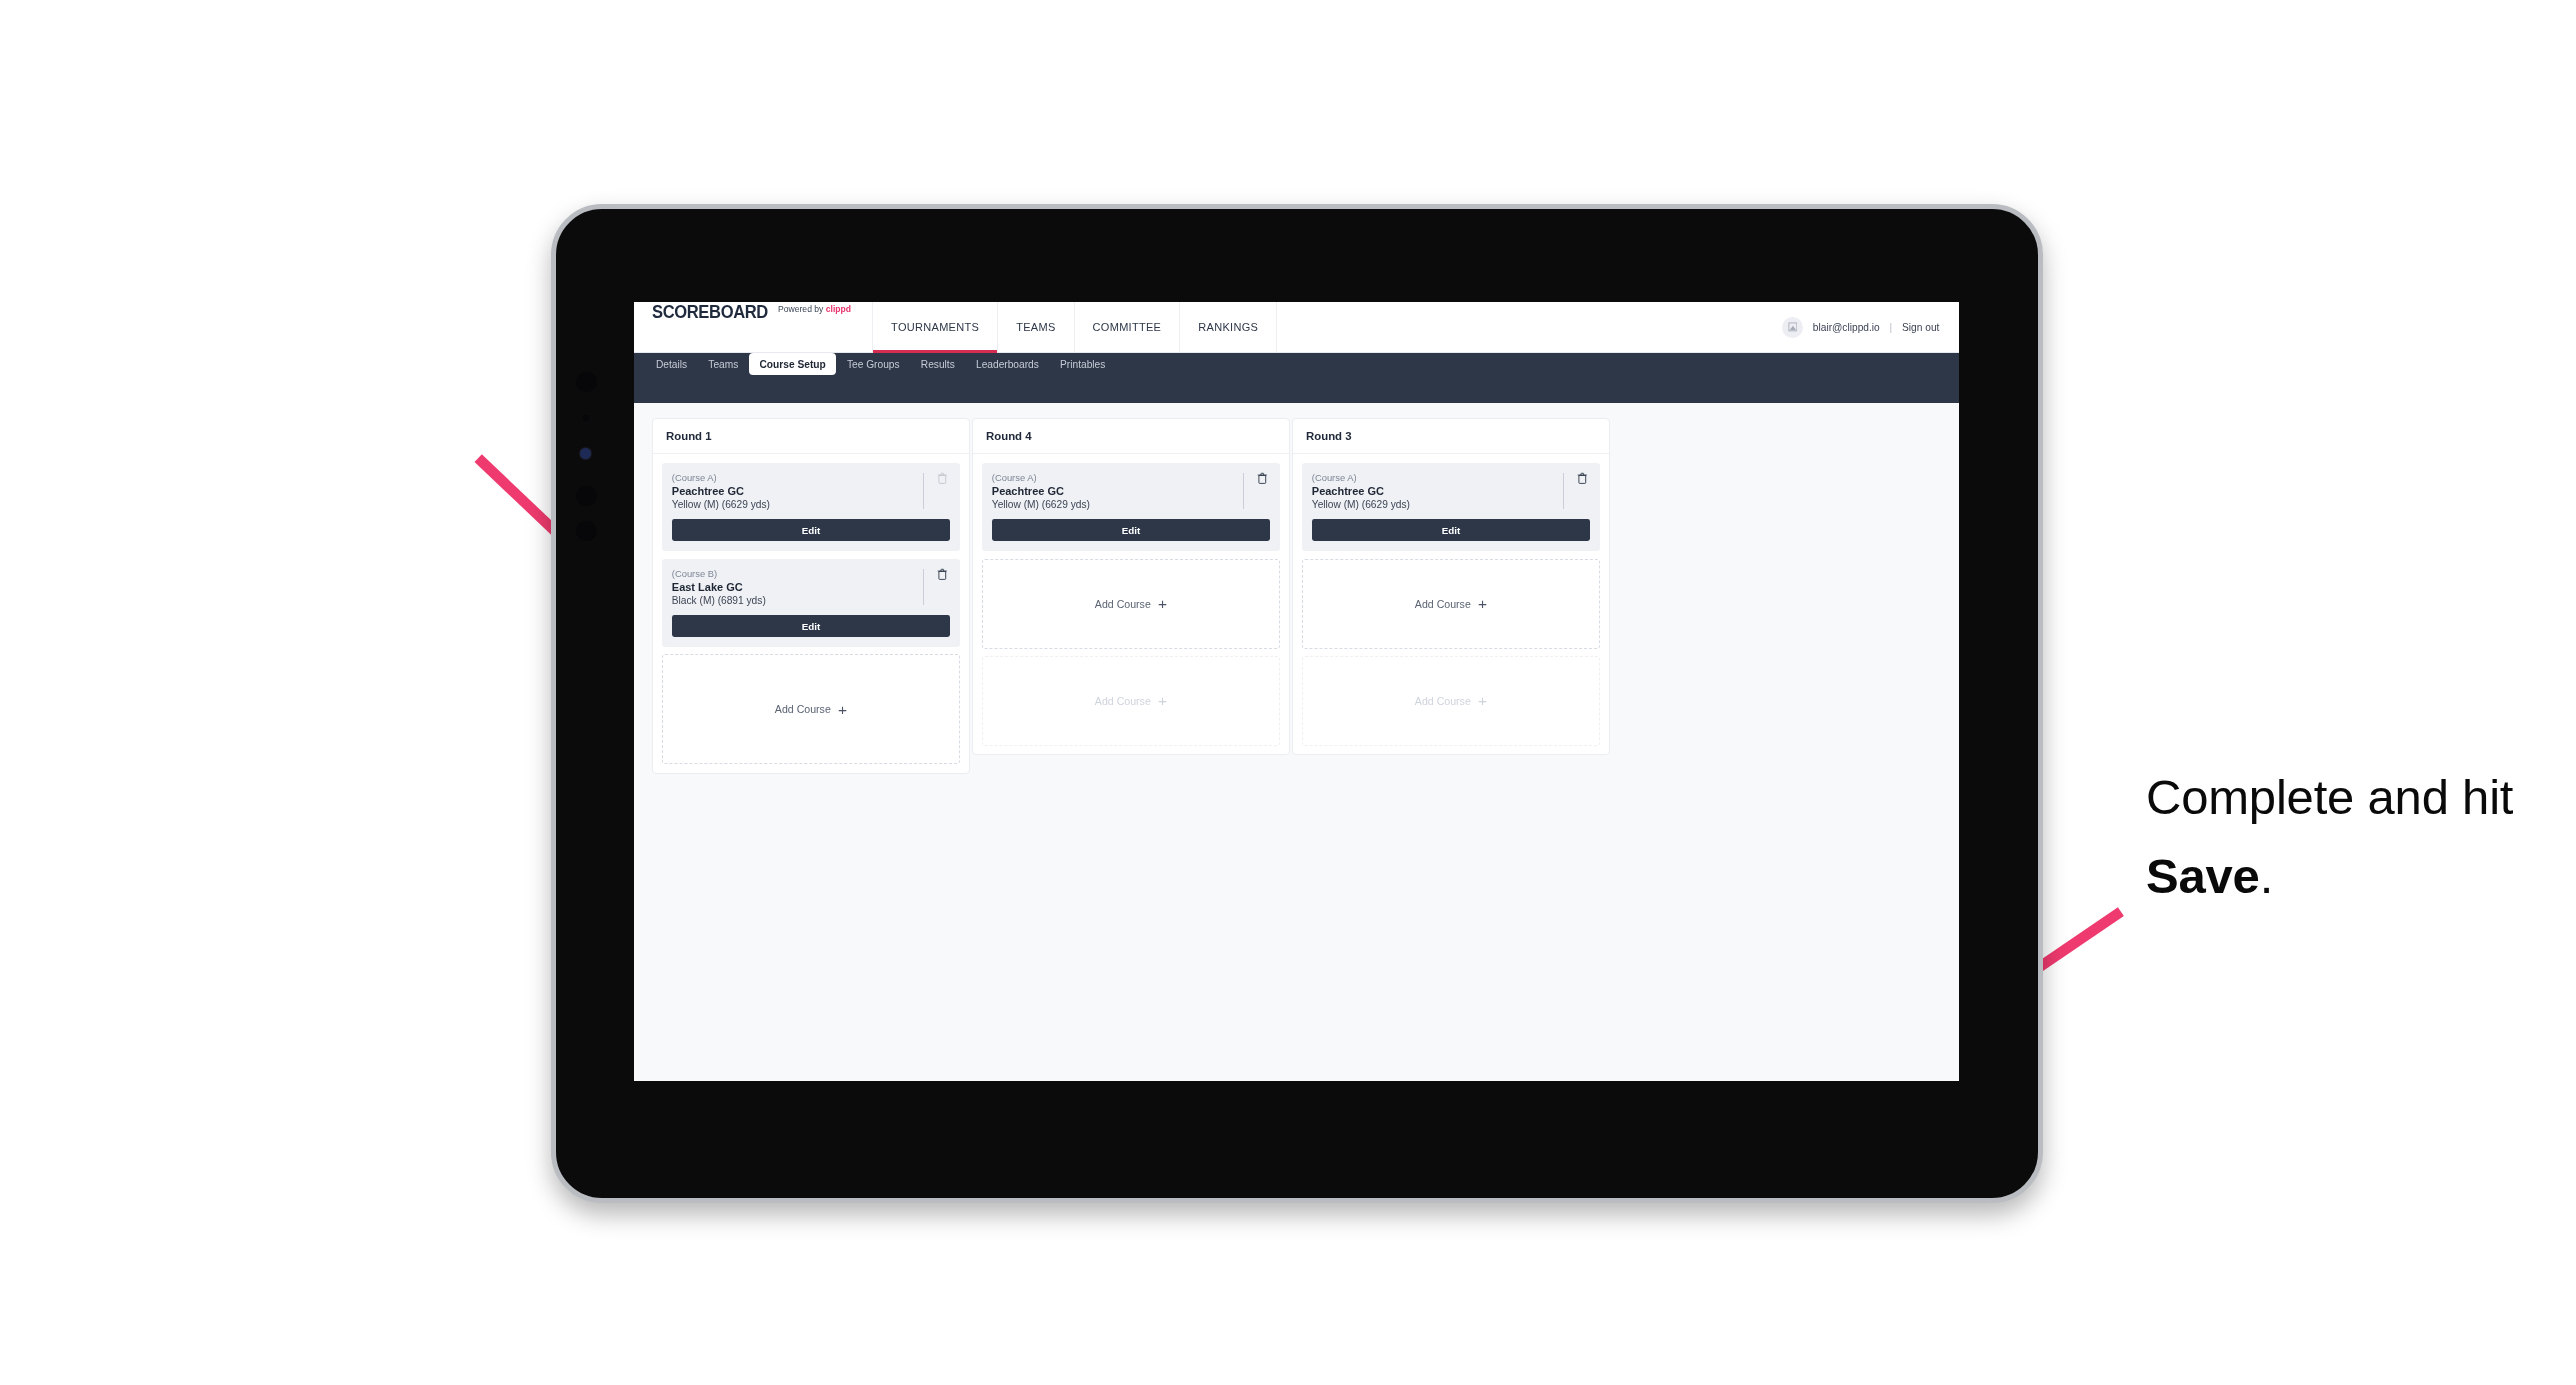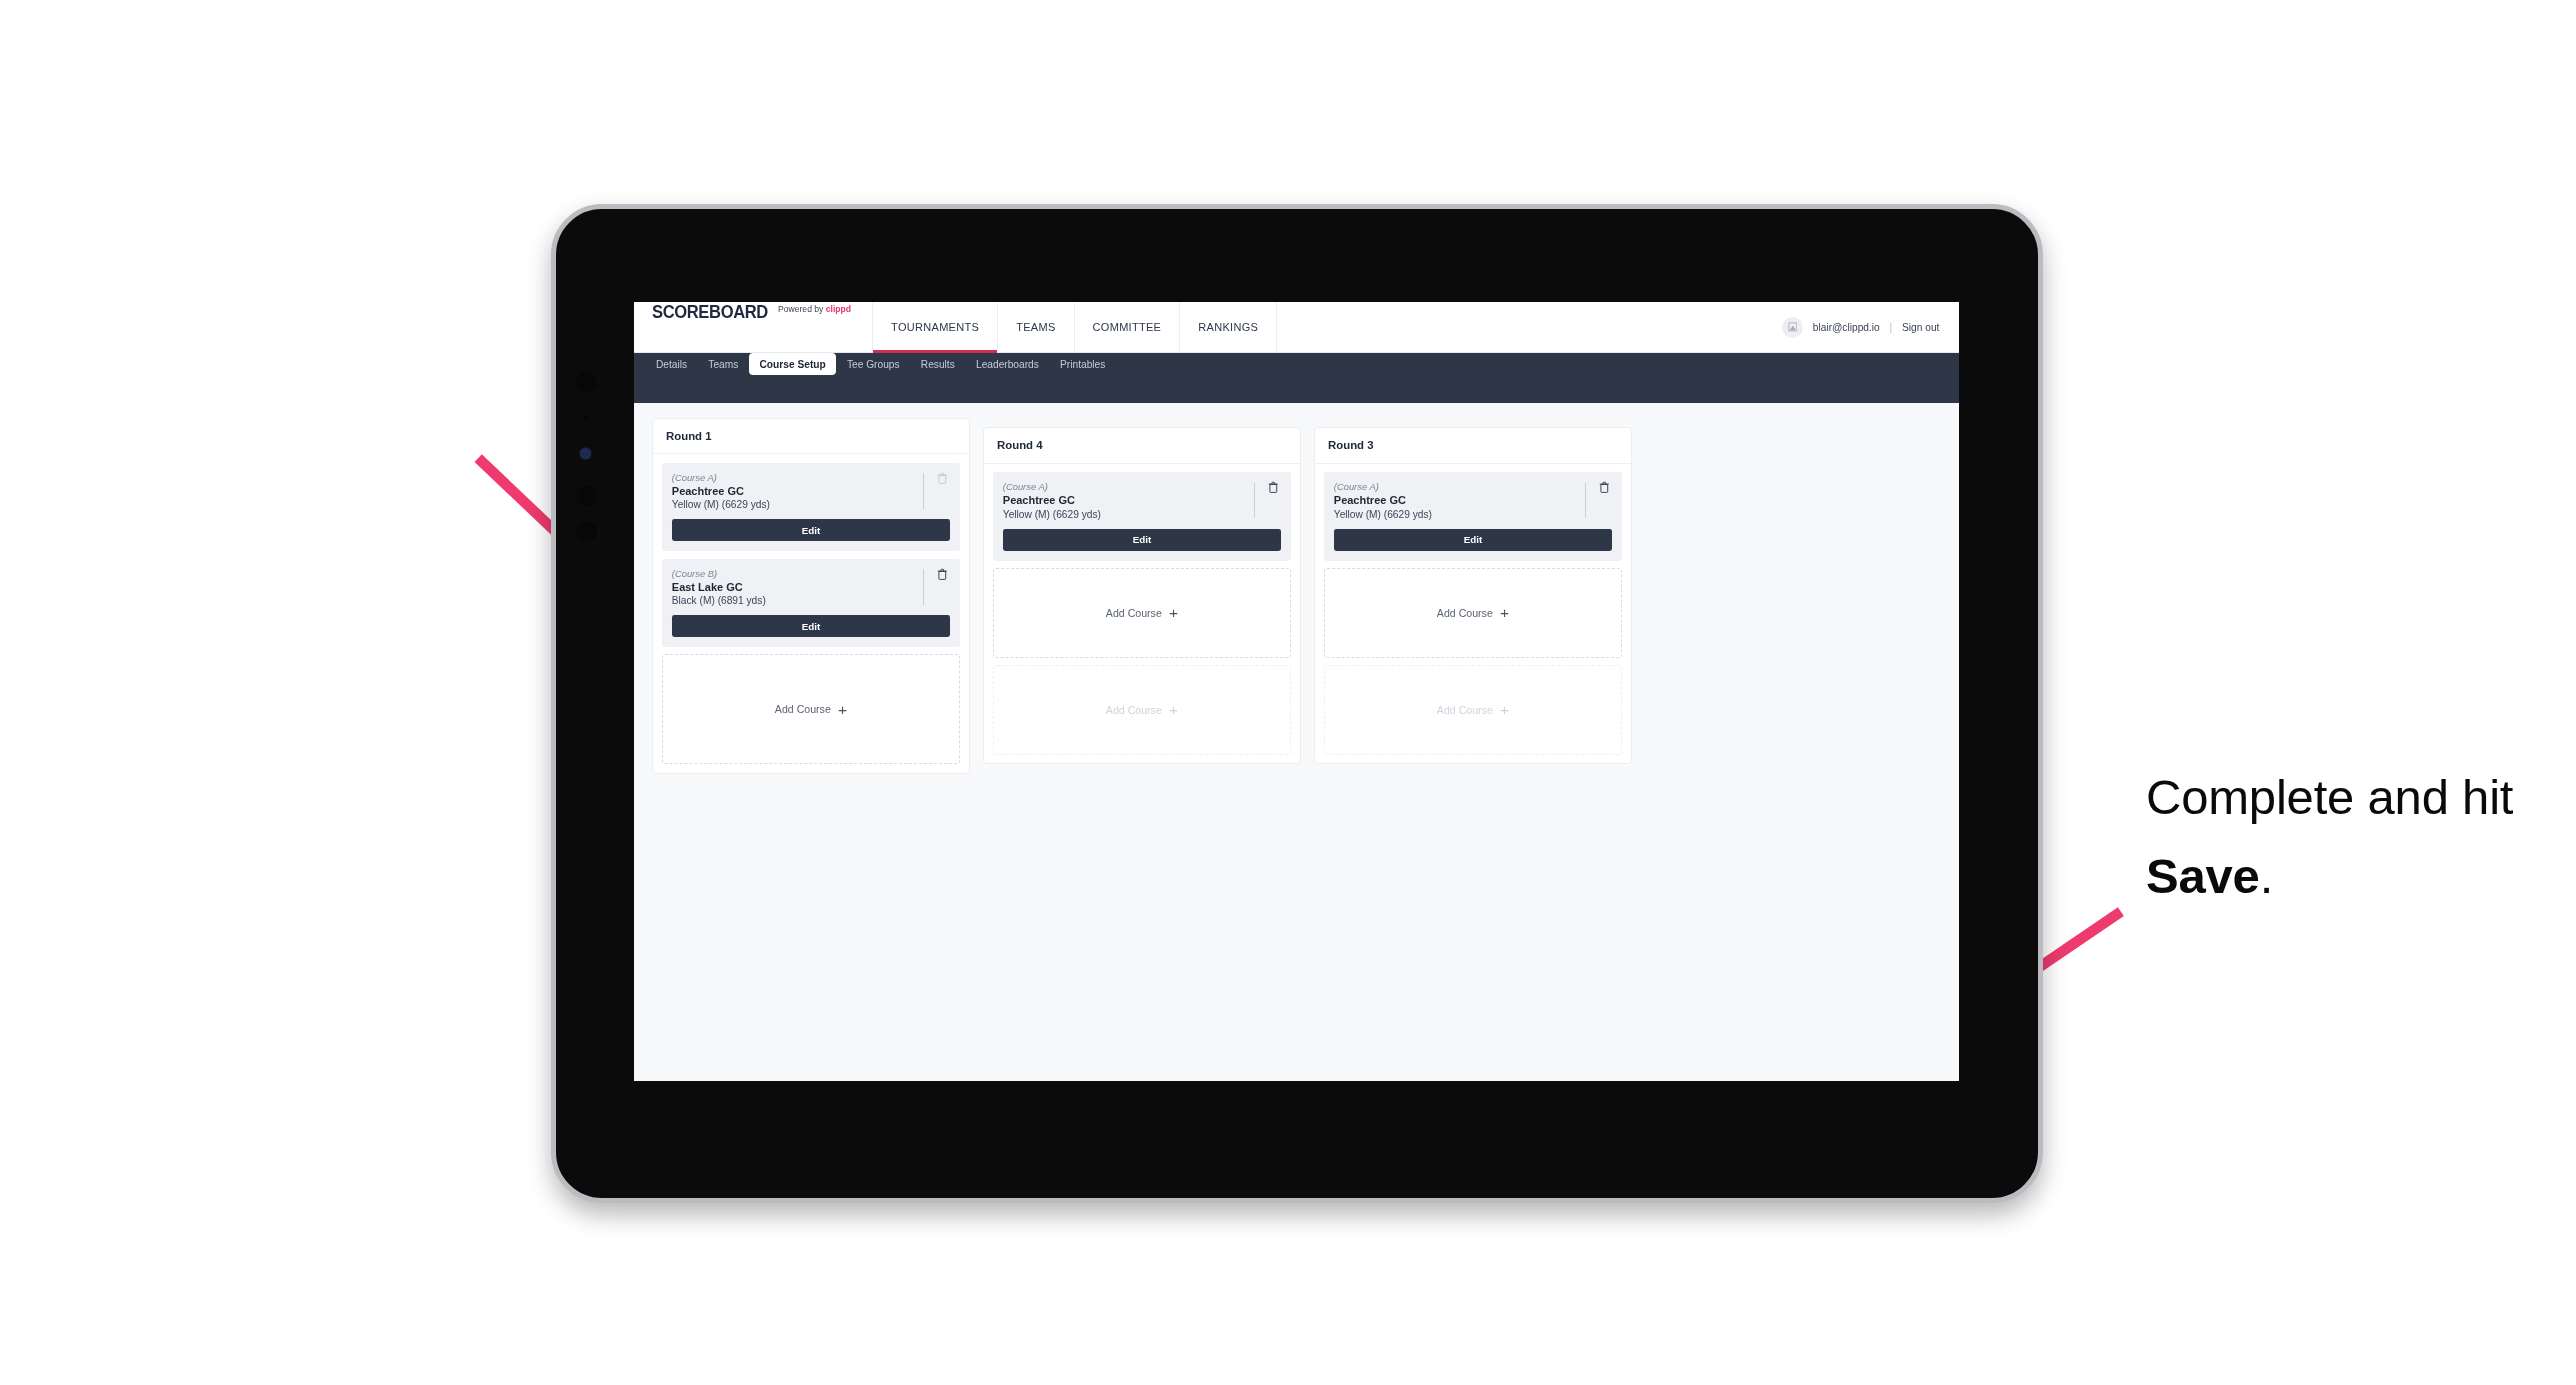--- a/index.html
+++ b/index.html
@@ -97,33 +97,33 @@
   
   .tabstrip {
     height:50px; background:#2d3748; display:flex; align-items:flex-start; padding:0 11.4px; gap:0;
   }
   .tab {
     font-size:10.2px; color:#c7ccd6; padding:5.7px 10.6px; border-radius:4.1px; cursor:pointer; white-space:nowrap;
   }
   .tab.active { background:#ffffff; color:#1d2532; font-weight:700; }
 
   
-  .content { padding:14.7px 18px; display:flex; gap:13px; align-items:center; }
+  .content { padding:14.7px 18px; display:flex; gap:2px; align-items:flex-start; }
   .roundcol {
     width: 318px; background:#ffffff;
     border:0.8px solid #ebedf1; border-radius:4.1px;
     padding:0 0 8.2px 0;
   }
   .roundhead { font-size:11.4px; font-weight:700; color:#212a3a; padding:11.4px 13px; border-bottom:0.8px solid #eef0f3; }
   .colbody { padding: 8.2px 9px 0 9px; display:flex; flex-direction:column; gap:7.3px; }
 
   .coursecard { background:#eff1f4; border-radius:3.3px; padding:9px 9.8px 9.8px 9.8px; }
   .cardtop { display:flex; align-items:flex-start; }
   .cardtext { flex:1 1 auto; }
-  .clabel { font-size:9.4px; color:#7d8696; margin-bottom:2.4px;font-style:italic; }
+  .clabel { font-size:9.4px; color:#7d8696; margin-bottom:2.4px; }
   .cname { font-size:11px; font-weight:700; color:#1e2634; margin-bottom:2.4px; }
   .cmeta { font-size:10.2px; color:#3d4555; }
   .divider { width:0.8px; align-self:stretch; background:#c9ced8; margin:1.6px 9.8px 1.6px 0; }
   .trash { width:16.3px; height:18px; display:flex; align-items:flex-start; justify-content:center; cursor:pointer; }
   .trash.muted { opacity:.3; cursor:default; }
   .editbtn {
     margin-top:9px; height:22px; background:#2d3748; color:#fff;
     border-radius:2.4px; font-size:9.8px; font-weight:700;
     display:flex; align-items:center; justify-content:center; cursor:pointer;
   }

